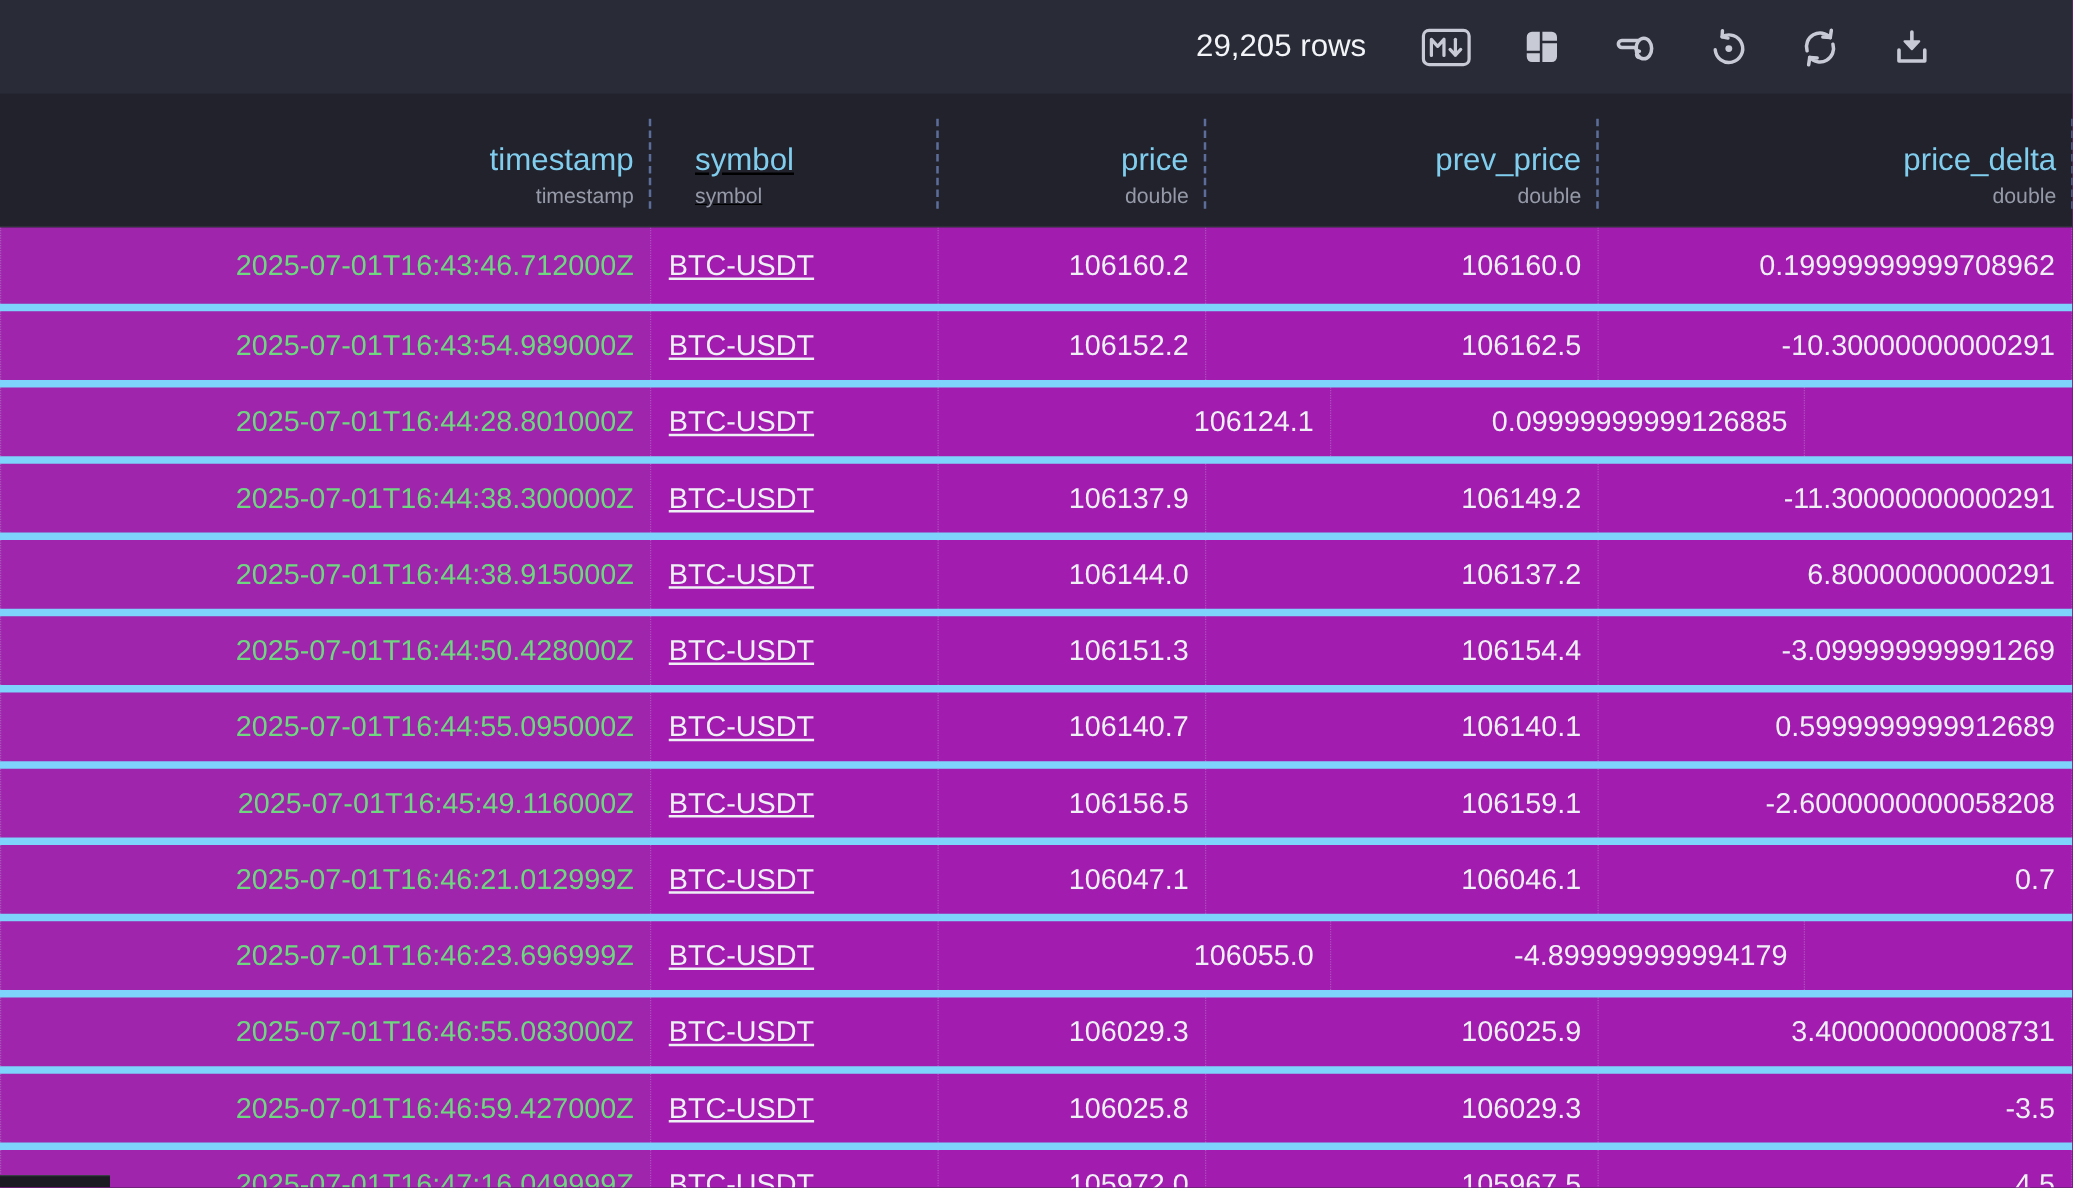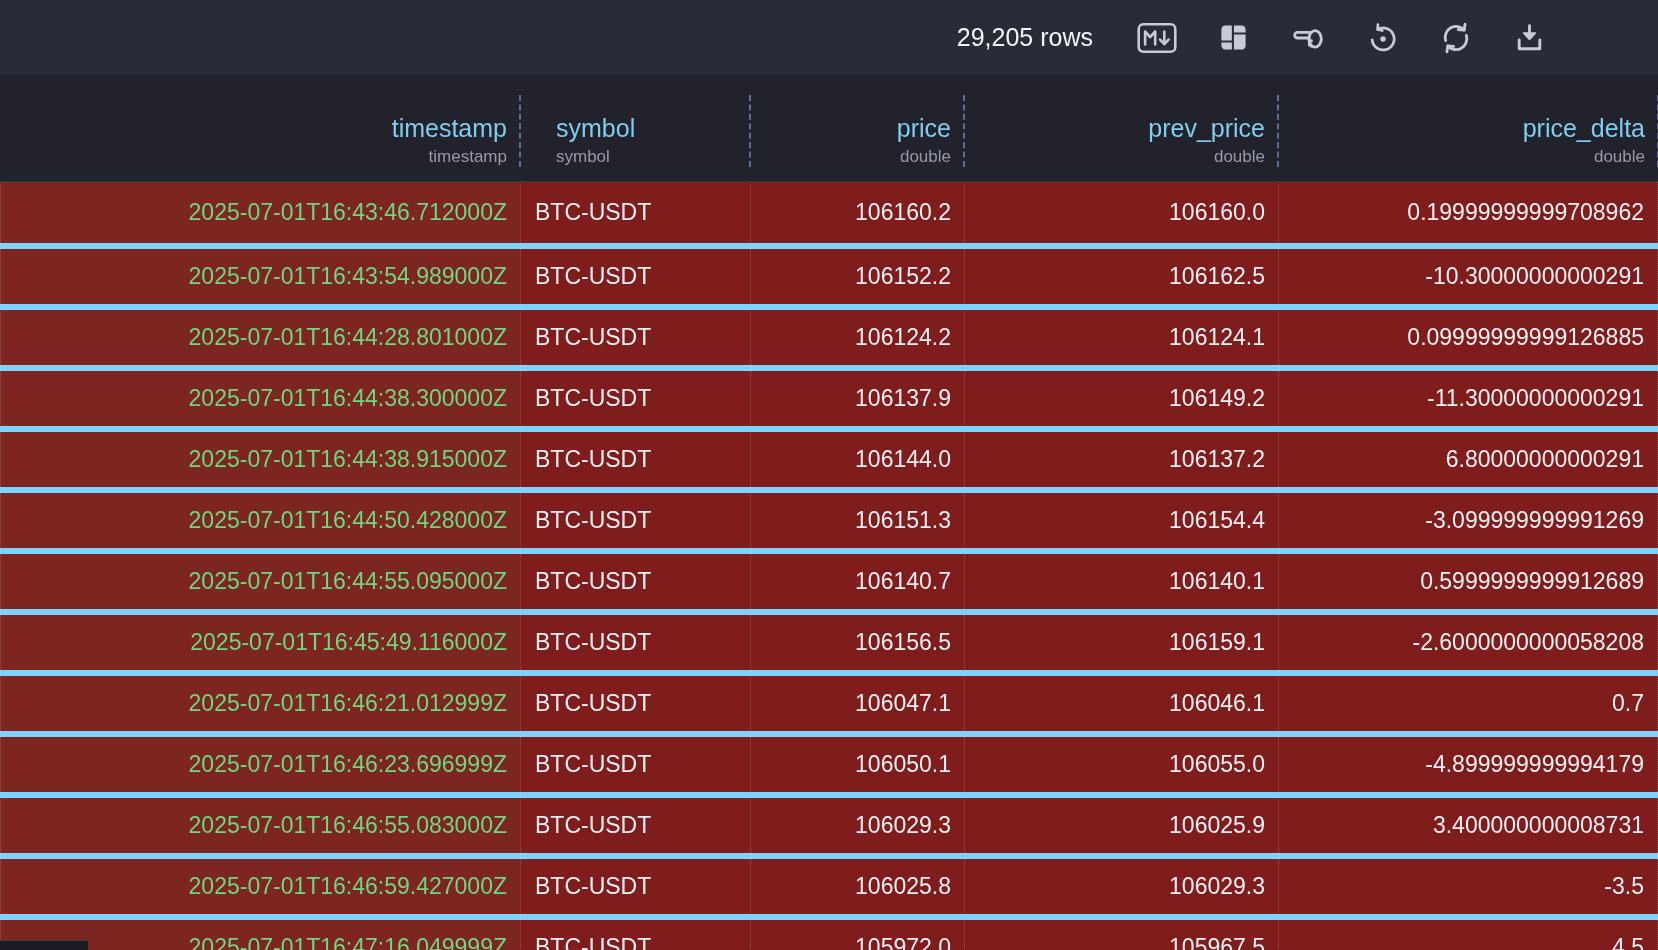--- a/index.html
+++ b/index.html
@@ -65,42 +65,42 @@
   }
   .col-name { font-size: 25px; color: #80cdee; line-height: 1.15; white-space: nowrap; }
   .col-type { font-size: 17px; color: #969aa8; line-height: 1.1; white-space: nowrap; }
   .h-cell.align-right { text-align: right; padding-right: 13px; }
   .h-cell.align-left  { text-align: left;  padding-left: 36px; }
 
   
   .grid-body {
     position: relative;
     height: 768px;
-    background: #7f1d1d;
+    background: #a21caf;
     overflow: hidden;
   }
   .row { display: flex; height: 61px; }
   .row + .row { border-top: 6px solid #7dd3fc; }
   .cell {
     display: flex;
     align-items: center;
     font-size: 23px;
     color: #eef0f5;
     flex: 0 0 auto;
     border-left: 1px dotted rgba(208, 214, 230, 0.28);
     white-space: nowrap;
     overflow: hidden;
   }
   .cell:last-child { border-right: 1px dotted rgba(208, 214, 230, 0.28); }
   .cell.align-right { justify-content: flex-end; padding-right: 13px; }
   .cell.align-left  { justify-content: flex-start; padding-left: 14px; }
   .ts-cell { color: #6fd77f; background: rgba(105, 215, 125, 0.05); }
 
   .col-0 { width: 520px; }
-  .col-1 { width: 230px; }
+  .col-1 { width: 230px; text-decoration: underline; }
   .col-2 { width: 214px; }
   .col-3 { width: 314px; }
   .col-4 { width: 380px; }
 
   .hscroll-thumb {
     position: absolute;
     left: 0;
     bottom: 0;
     width: 88px;
     height: 10px;
@@ -202,21 +202,20 @@
       <div class="row">
         <div class="cell col-0 align-right ts-cell">2025-07-01T16:43:54.989000Z</div>
         <div class="cell col-1 align-left">BTC-USDT</div>
         <div class="cell col-2 align-right">106152.2</div>
         <div class="cell col-3 align-right">106162.5</div>
         <div class="cell col-4 align-right">-10.30000000000291</div>
       </div>
       <div class="row">
         <div class="cell col-0 align-right ts-cell">2025-07-01T16:44:28.801000Z</div>
         <div class="cell col-1 align-left">BTC-USDT</div>
-        <div class="cell col-2 align-right">106124.2</div>
         <div class="cell col-3 align-right">106124.1</div>
         <div class="cell col-4 align-right">0.09999999999126885</div>
       </div>
       <div class="row">
         <div class="cell col-0 align-right ts-cell">2025-07-01T16:44:38.300000Z</div>
         <div class="cell col-1 align-left">BTC-USDT</div>
         <div class="cell col-2 align-right">106137.9</div>
         <div class="cell col-3 align-right">106149.2</div>
         <div class="cell col-4 align-right">-11.30000000000291</div>
       </div>
@@ -251,21 +250,20 @@
       <div class="row">
         <div class="cell col-0 align-right ts-cell">2025-07-01T16:46:21.012999Z</div>
         <div class="cell col-1 align-left">BTC-USDT</div>
         <div class="cell col-2 align-right">106047.1</div>
         <div class="cell col-3 align-right">106046.1</div>
         <div class="cell col-4 align-right">0.7</div>
       </div>
       <div class="row">
         <div class="cell col-0 align-right ts-cell">2025-07-01T16:46:23.696999Z</div>
         <div class="cell col-1 align-left">BTC-USDT</div>
-        <div class="cell col-2 align-right">106050.1</div>
         <div class="cell col-3 align-right">106055.0</div>
         <div class="cell col-4 align-right">-4.899999999994179</div>
       </div>
       <div class="row">
         <div class="cell col-0 align-right ts-cell">2025-07-01T16:46:55.083000Z</div>
         <div class="cell col-1 align-left">BTC-USDT</div>
         <div class="cell col-2 align-right">106029.3</div>
         <div class="cell col-3 align-right">106025.9</div>
         <div class="cell col-4 align-right">3.400000000008731</div>
       </div>

